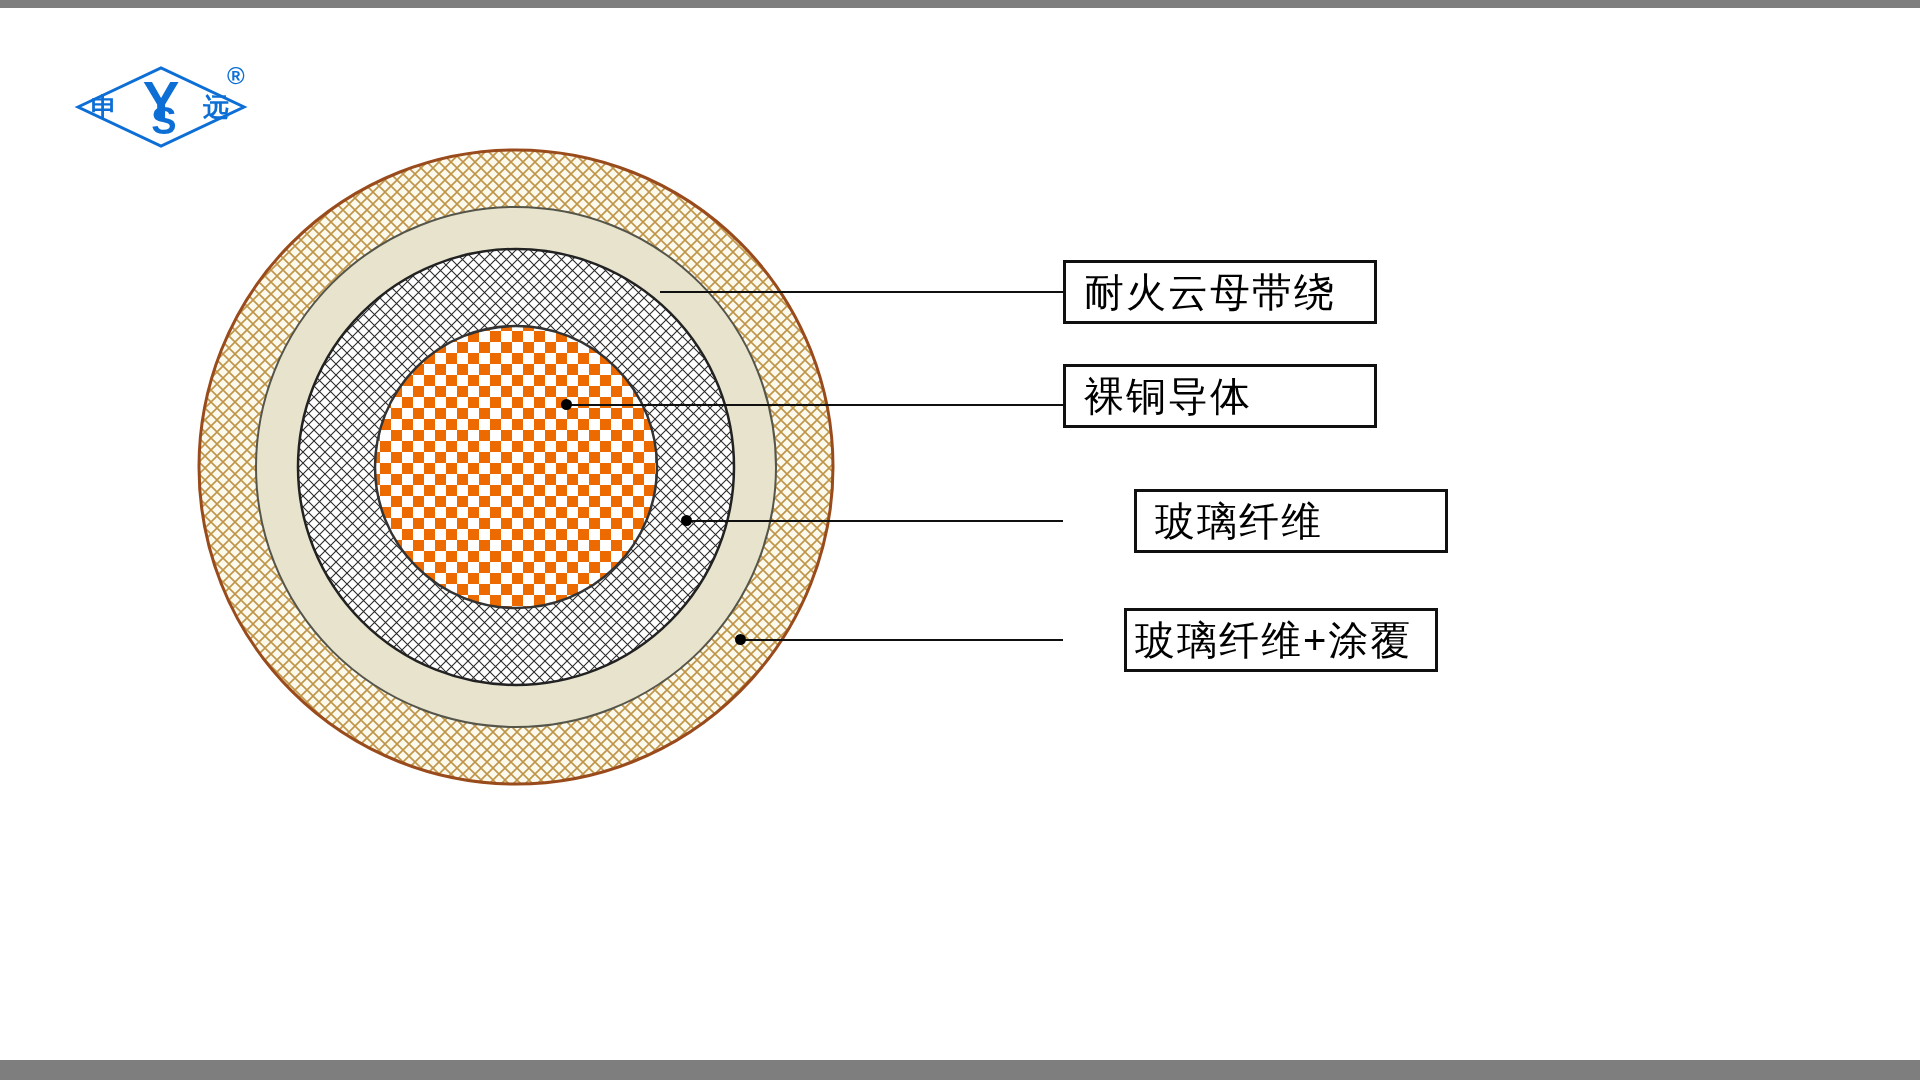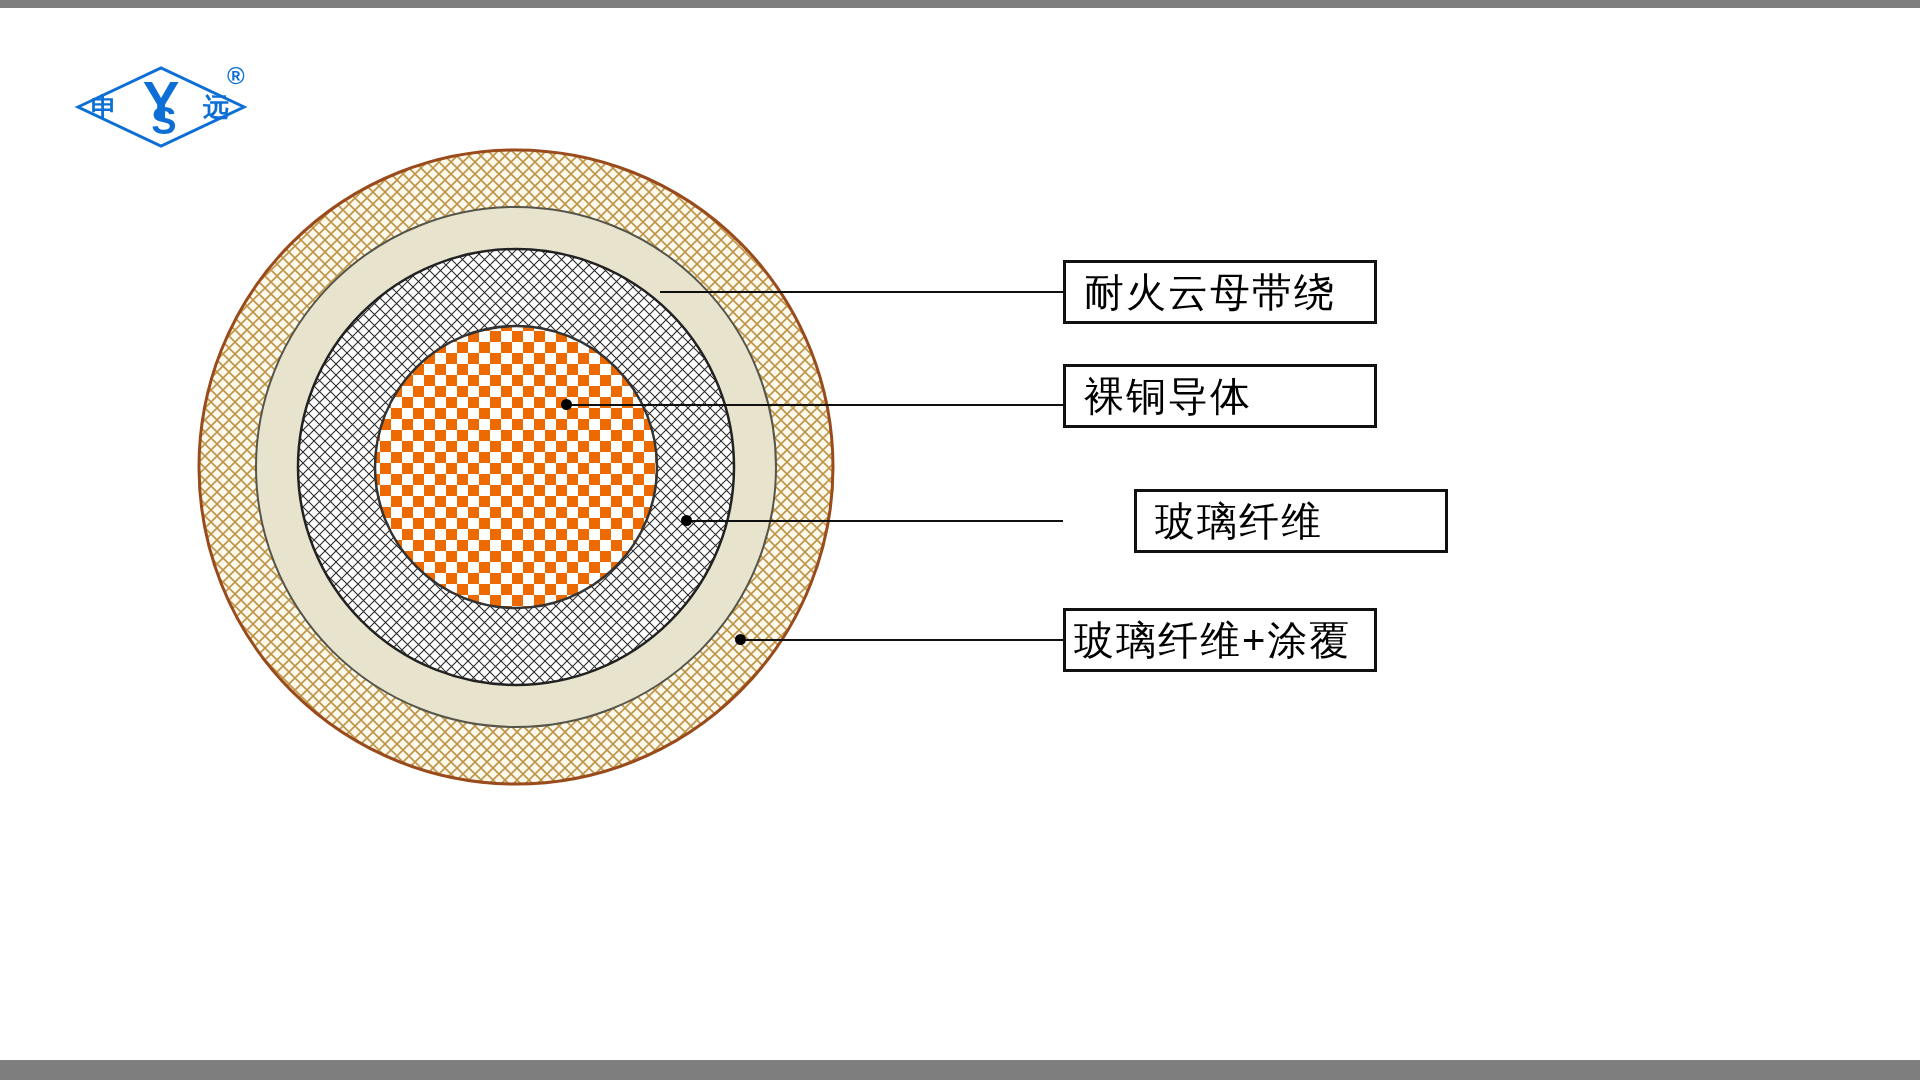--- a/index.html
+++ b/index.html
@@ -80,15 +80,15 @@
   <div class="leader" style="left:687px; top:520px; width:376px;"></div>
   <div class="leader" style="left:741px; top:639px; width:322px;"></div>
 
   <div class="dot" style="left:561px; top:399px;"></div>
   <div class="dot" style="left:681px; top:515px;"></div>
   <div class="dot" style="left:735px; top:634px;"></div>
 
   <div class="label-box" style="left:1063px; top:260px;">耐火云母带绕</div>
   <div class="label-box" style="left:1063px; top:364px;">裸铜导体</div>
   <div class="label-box" style="left:1118px; top:489px;margin-left:16px;">玻璃纤维</div>
-  <div class="label-box" style="left:1063px; top:608px;padding-left:8px;">玻璃纤维+涂覆</div>
+  <div class="label-box" style="left:1124px; top:608px;padding-left:8px;">玻璃纤维+涂覆</div>
 
 </div>
 
 </body></html>

